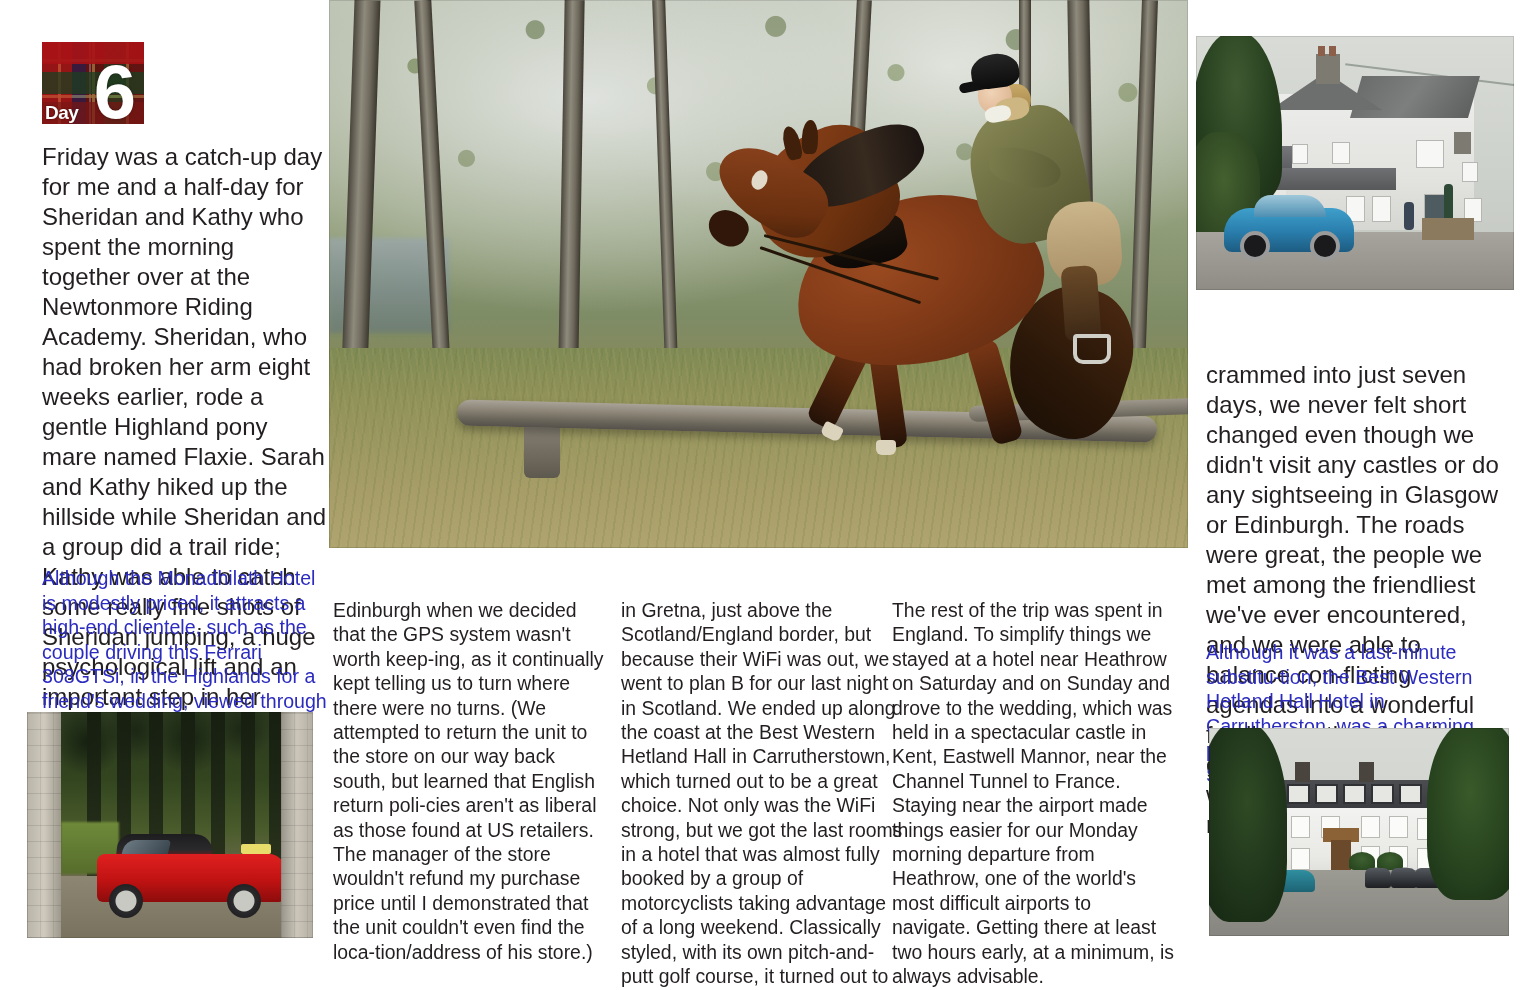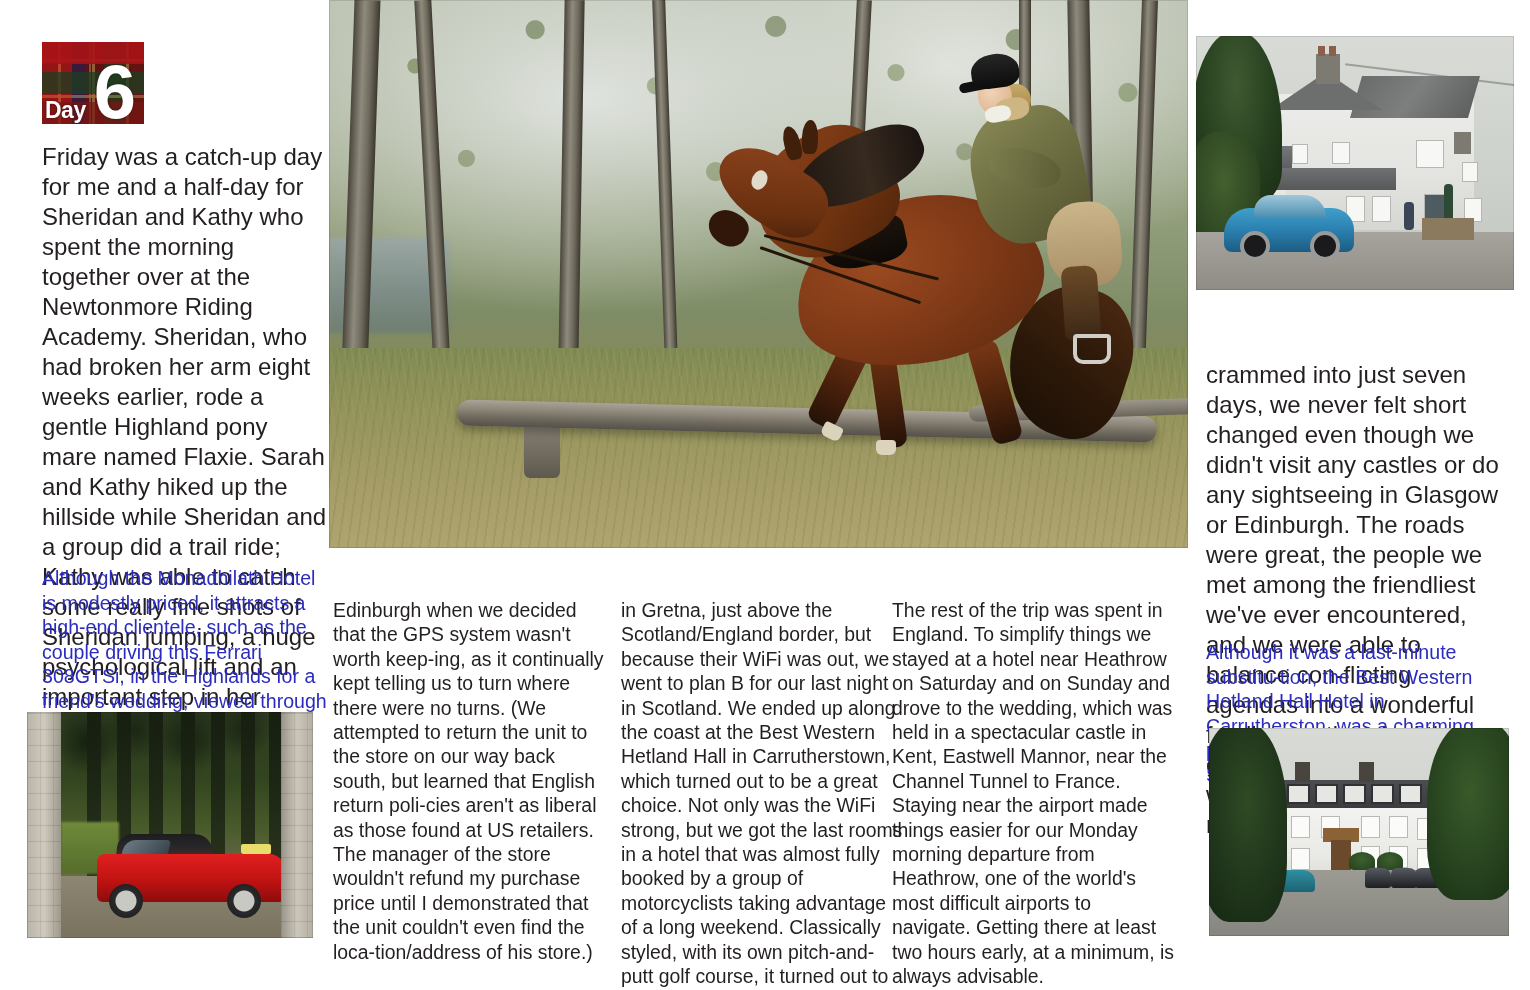--- a/index.html
+++ b/index.html
@@ -90,21 +90,21 @@
       repeating-linear-gradient(to right,
         rgba(255,255,255,0.0) 0px, rgba(255,255,255,0.0) 47px,
         rgba(255,255,255,0.55) 47px, rgba(255,255,255,0.55) 49px,
         rgba(255,255,255,0.0) 49px, rgba(255,255,255,0.0) 96px);
   }
   .day-word {
     position: absolute;
     left: 3px;
     bottom: 2px;
     color: #ffffff;
-    font-size: 23px;
+    font-size: 19px;
     font-weight: bold;
     font-family: "Liberation Sans", sans-serif;
     letter-spacing: -0.5px;
     line-height: 1;
     text-shadow: 0 0 2px rgba(0,0,0,0.55);
   }
   .day-num {
     position: absolute;
     right: 8px;
     bottom: -6px;

